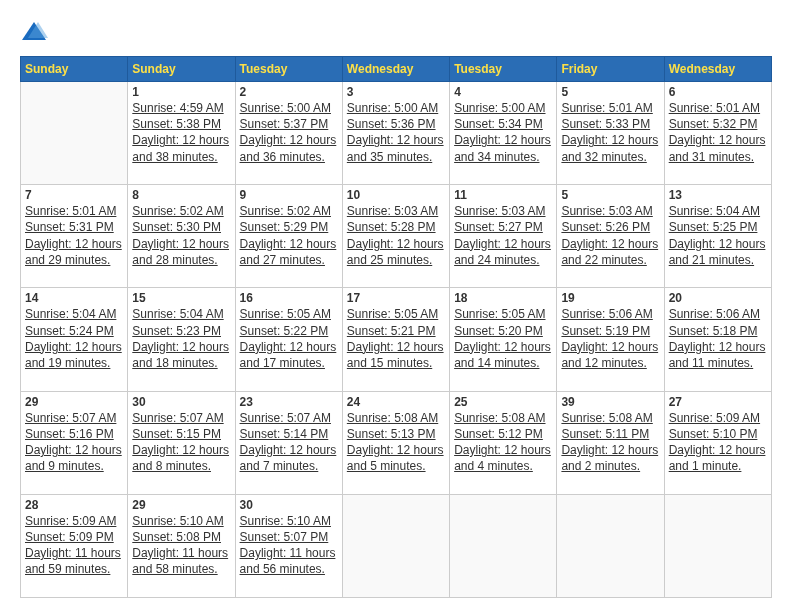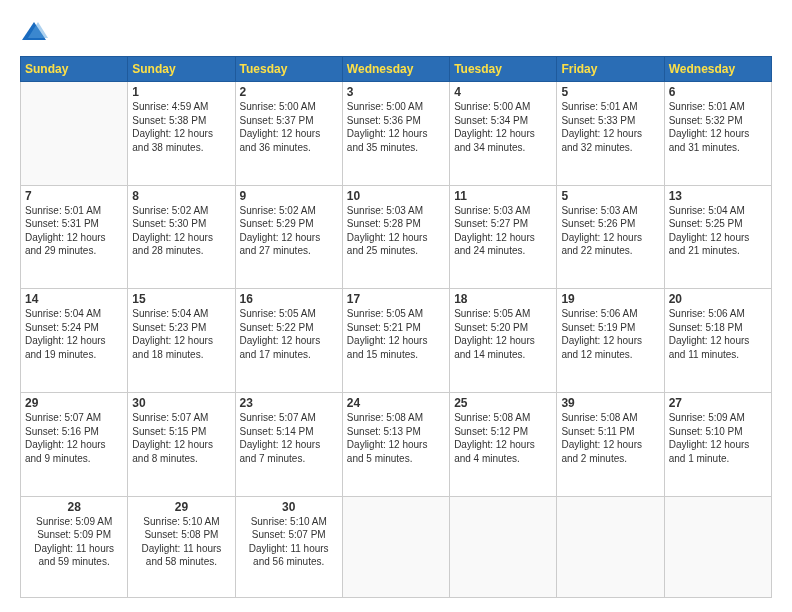--- a/index.html
+++ b/index.html
@@ -83,30 +83,30 @@
       color: #333;
       height: 78px;
     }
     .day-num {
       font-size: 12px;
       font-weight: bold;
       display: block;
       margin-bottom: 1px;
     }
     .cell-info {
-      font-size: 10px;
+      font-size: 12px;
       line-height: 1.35;
       color: #333;
+      text-decoration: underline;
     }
     .empty-cell {
       background: #f9f9f9;
     }
     .last-row td {
       height: 68px;
-      text-align: center;
     }
   </style>
 </head>
 <body>
 
 <div class="page">
   <div class="header">
     <div class="logo">
       <svg class="logo-icon" viewBox="0 0 28 28" xmlns="http://www.w3.org/2000/svg">
         <polygon points="14,4 26,22 2,22" fill="#1a6bbf"></polygon>

